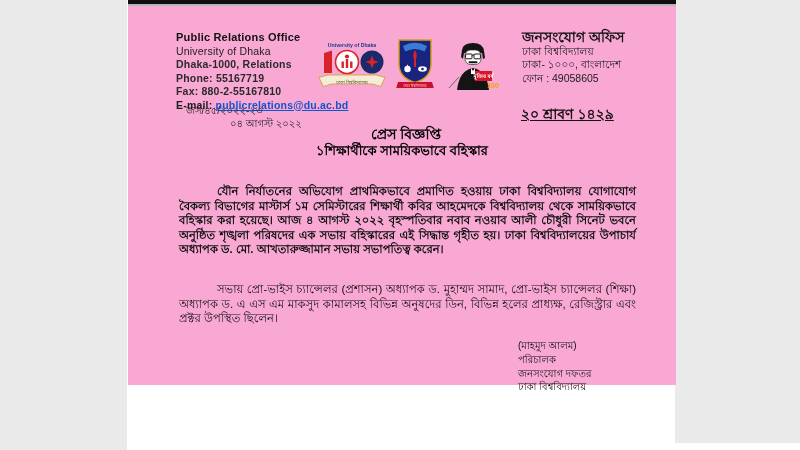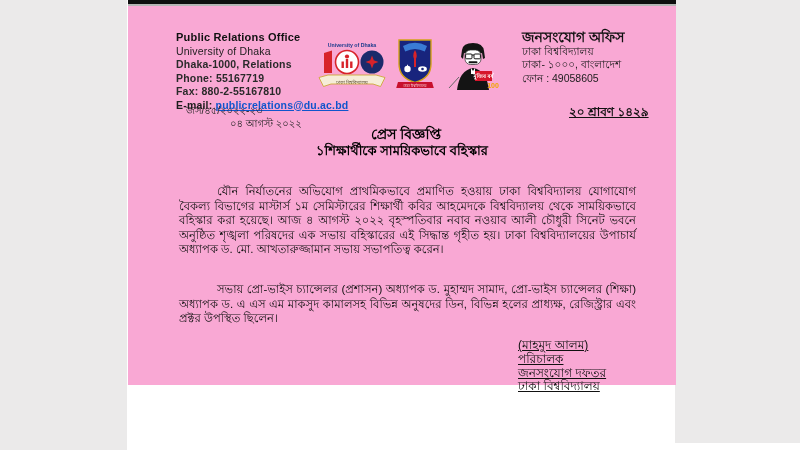--- a/index.html
+++ b/index.html
@@ -22,31 +22,31 @@
   .logo { position:absolute; }
   .logo-centennial { left:0; top:2px; }
   .logo-crest { left:80px; top:0; }
   .logo-mujib { left:131px; top:3px; }
 
   .contact-right { position:absolute; left:394px; top:31px; font-size:10.5px; line-height:13.5px; color:#1c1c1c; }
   .contact-right .office { font-size:14px; font-weight:bold; color:#111; }
 
   .ref-memo { position:absolute; left:58px; top:103px; font-size:10px; color:#222; }
   .ref-date-left { position:absolute; left:78px; top:116px; font-size:10px; color:#222;margin-left:24px; }
-  .ref-date-right { position:absolute; left:393px; top:103px; font-size:12px; font-weight:bold; color:#111; text-decoration:underline;margin-left:48px; }
+  .ref-date-right { position:absolute; left:393px; top:103px; font-size:14px; font-weight:bold; color:#111; text-decoration:underline; }
 
   .title-block { position:absolute; left:0; top:126px; width:548px; text-align:center; color:#000; }
   .title-main { font-size:14px; font-weight:bold; line-height:17px;padding-left:8px; }
   .title-sub { font-size:13px; font-weight:bold; line-height:16px; }
 
   .body-para { position:absolute; left:51px; width:457px; font-size:11.5px; line-height:14.6px; color:#111; text-align:justify; text-indent:38px; }
-  .para-1 { top:184px; }
+  .para-1 { top:184px;font-weight:bold; }
   .para-2 { top:266px;margin-top:16px; }
 
-  .signature { position:absolute; left:390px; top:339px; font-size:12px; line-height:13.8px; color:#111;text-decoration:underline; }
+  .signature { position:absolute; left:390px; top:339px; font-size:10px; line-height:13.8px; color:#111; }
 
   svg text { font-family:"Liberation Sans", sans-serif; }
 </style>
 </head>
 <body>
 
 <div class="canvas">
   <div class="side-gray left"></div>
   <div class="side-gray right"></div>
 

